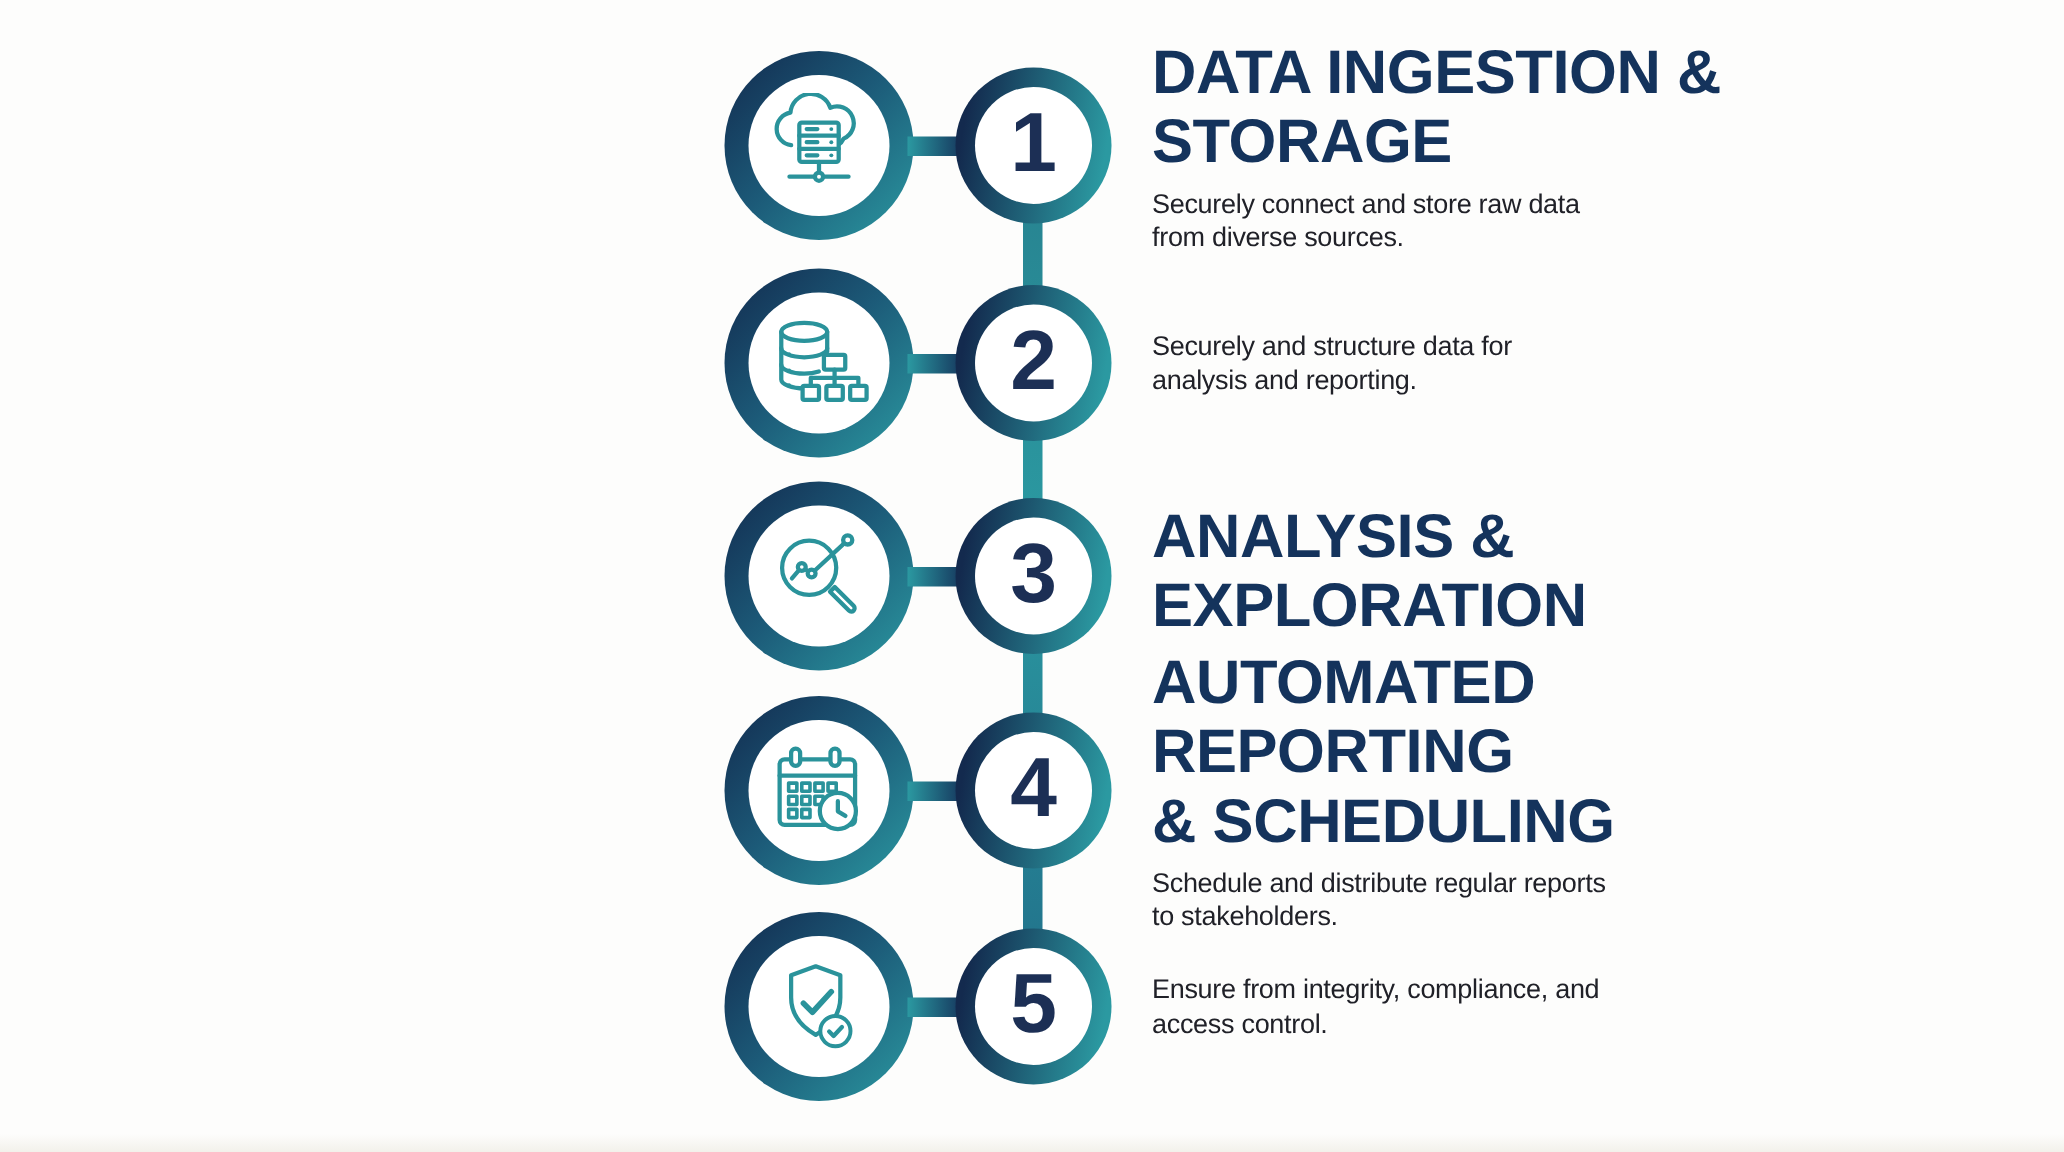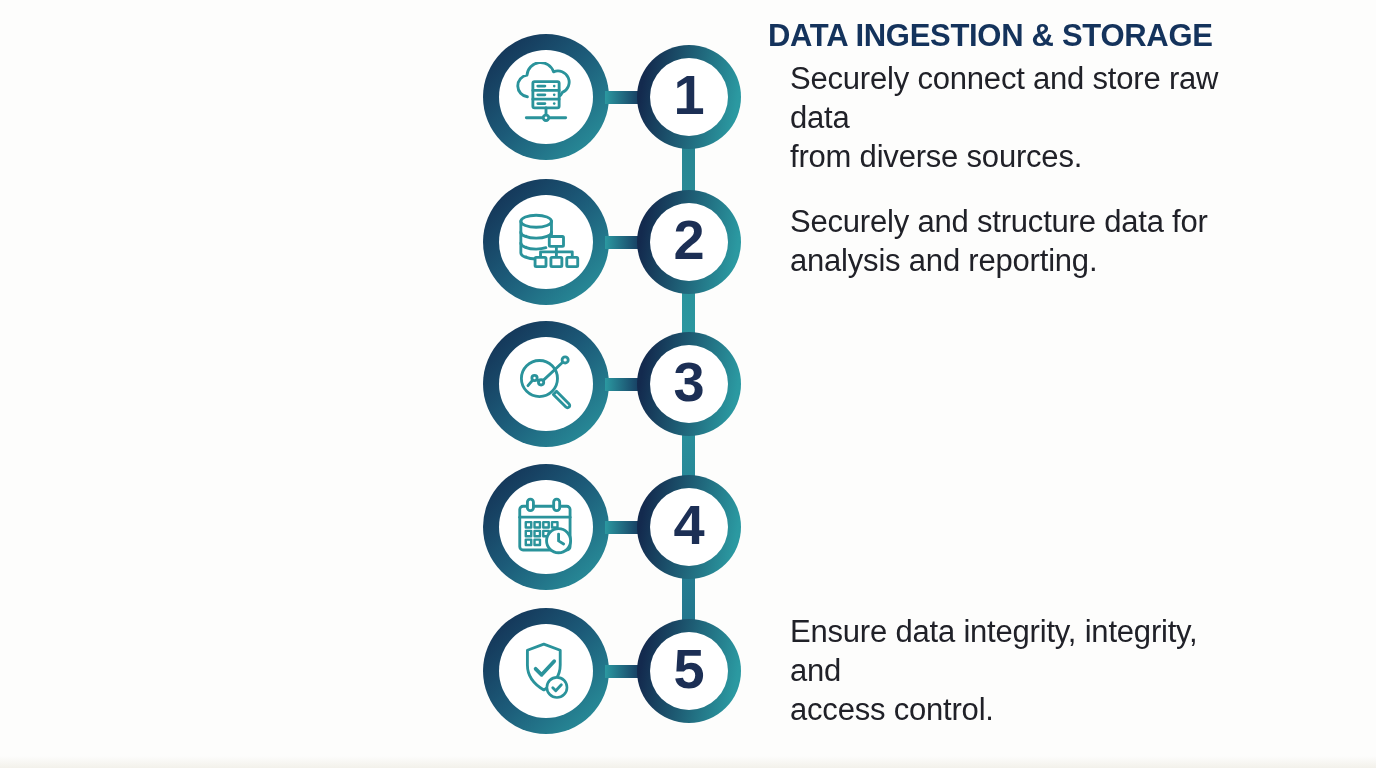--- a/index.html
+++ b/index.html
@@ -53,30 +53,29 @@
     font-size: 56px; font-weight: 700; line-height: 1;
     color: var(--number-color, #1c2f55);
     padding-bottom: 4px;
   }
 
   .textblock {
     position: absolute; left: 285px; top: 50%; transform: translateY(-50%);
     width: 480px;
   }
   .textblock h2 {
-    font-size: 31px; font-weight: 800; letter-spacing: -0.3px; line-height: 1.13;
+    font-size: 41px; font-weight: 800; letter-spacing: -0.3px; line-height: 1.13;
     color: var(--title-color, #14335c);
     white-space: pre-line;
     margin: 0 0 7px 0;
   }
   .textblock p {
-    font-size: 31px; font-weight: 400; letter-spacing: -0.2px; line-height: 1.25;
+    font-size: 18px; font-weight: 400; letter-spacing: -0.2px; line-height: 1.25;
     color: var(--body-color, #202128);
     white-space: pre-line;
-    margin-left: 22px;
   }
 
   .icon { display: block; }
 
   .bottom-strip {
     position: absolute; left: 0; right: 0; bottom: 0; height: 12px;
     background: linear-gradient(180deg, rgba(238,235,226,0) 0%, rgba(234,231,220,0.55) 100%);
     z-index: 2;
   }
 </style>
@@ -156,20 +155,21 @@
           <circle cx="49.5" cy="10" r="2.8" fill="#fff"></circle>
           <path d="M38.7 41.6l2.9-2.9 11.5 11.5a2.05 2.05 0 1 1-2.9 2.9z" fill="#fff"></path>
         </svg>
       </div>
     </div>
     <div class="hconn"></div>
     <div class="ring num-ring">
       <div class="inner">3</div>
     </div>
     <div class="textblock">
+      <h2>ANALYSIS &amp; EXPLORATION</h2>
     </div>
   </section>
 
   <section class="row r4">
     <div class="ring icon-ring">
       <div class="inner">
         <svg class="icon" viewBox="0 0 64 64" width="70" height="70" fill="none" stroke="#2a939b" stroke-width="2.6" stroke-linecap="round" stroke-linejoin="round">
           <rect x="8" y="13" width="46" height="40" rx="3"></rect>
           <path d="M8 23h46"></path>
           <rect x="15" y="6.5" width="5.5" height="10.5" rx="2.7" fill="#fff"></rect>
@@ -185,37 +185,43 @@
           <rect x="21.5" y="43.5" width="5" height="5" stroke-width="2.2"></rect>
           <circle cx="43.5" cy="44.5" r="11" fill="#fff"></circle>
           <path d="M43.5 38.5v6.2l4.6 2.8"></path>
         </svg>
       </div>
     </div>
     <div class="hconn"></div>
     <div class="ring num-ring">
       <div class="inner">4</div>
     </div>
+    <div class="textblock">
+      <h2>AUTOMATED REPORTING
+&amp; SCHEDULING</h2>
+      <p>Schedule and distribute regular reports
+to stakeholders.</p>
+    </div>
   </section>
 
   <section class="row r5">
     <div class="ring icon-ring">
       <div class="inner">
         <svg class="icon" viewBox="0 0 64 64" width="70" height="70" fill="none" stroke="#2a939b" stroke-width="2.6" stroke-linecap="round" stroke-linejoin="round">
           <path d="M30 7.5 15 13v13.5c0 10.8 6 17.6 15 22.8 9-5.2 15-12 15-22.8V13z"></path>
           <path d="M22.5 30l5.5 5.5L39.5 23" stroke-width="3.4"></path>
           <circle cx="42" cy="47" r="9.2" fill="#fff" stroke-width="2.4"></circle>
           <path d="M38.2 47.3l2.7 2.7 5.1-5.5" stroke-width="2.6"></path>
         </svg>
       </div>
     </div>
     <div class="hconn"></div>
     <div class="ring num-ring">
       <div class="inner">5</div>
     </div>
     <div class="textblock">
-      <p>Ensure data integrity, integrity, and
+      <p>Ensure from integrity, compliance, and
 access control.</p>
     </div>
   </section>
 
   <div class="bottom-strip"></div>
 </div>
 
 </body></html>

